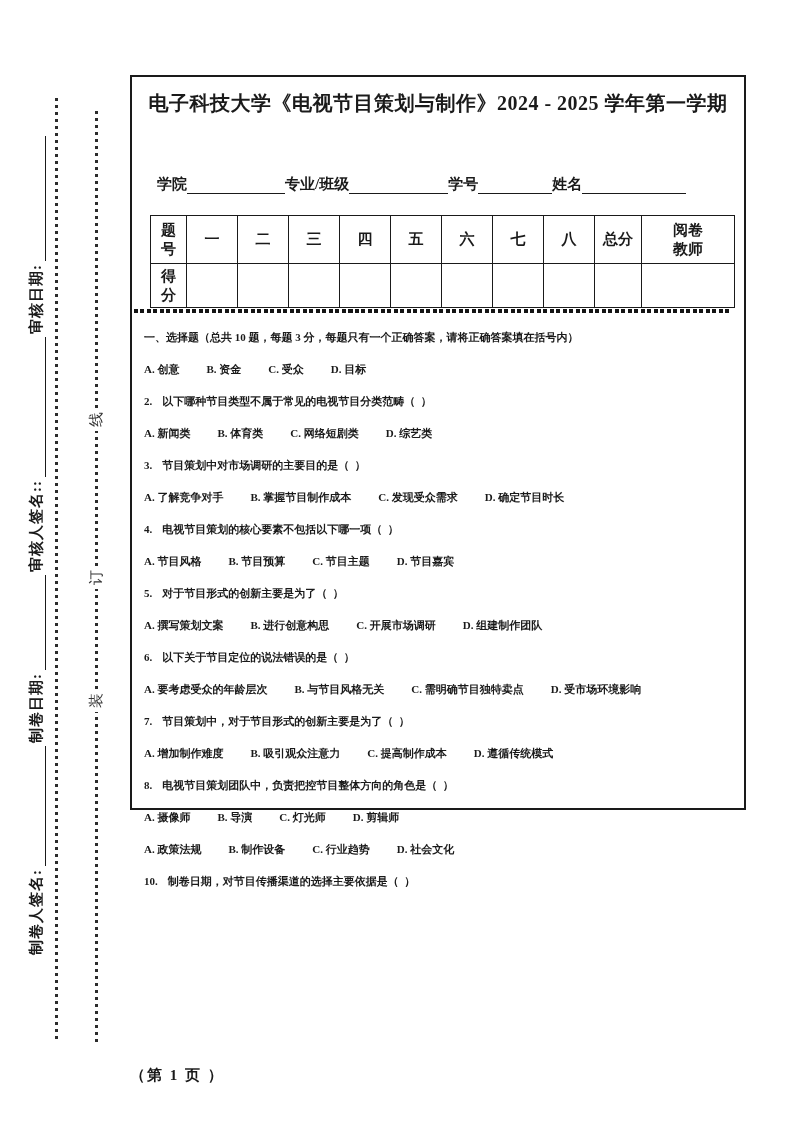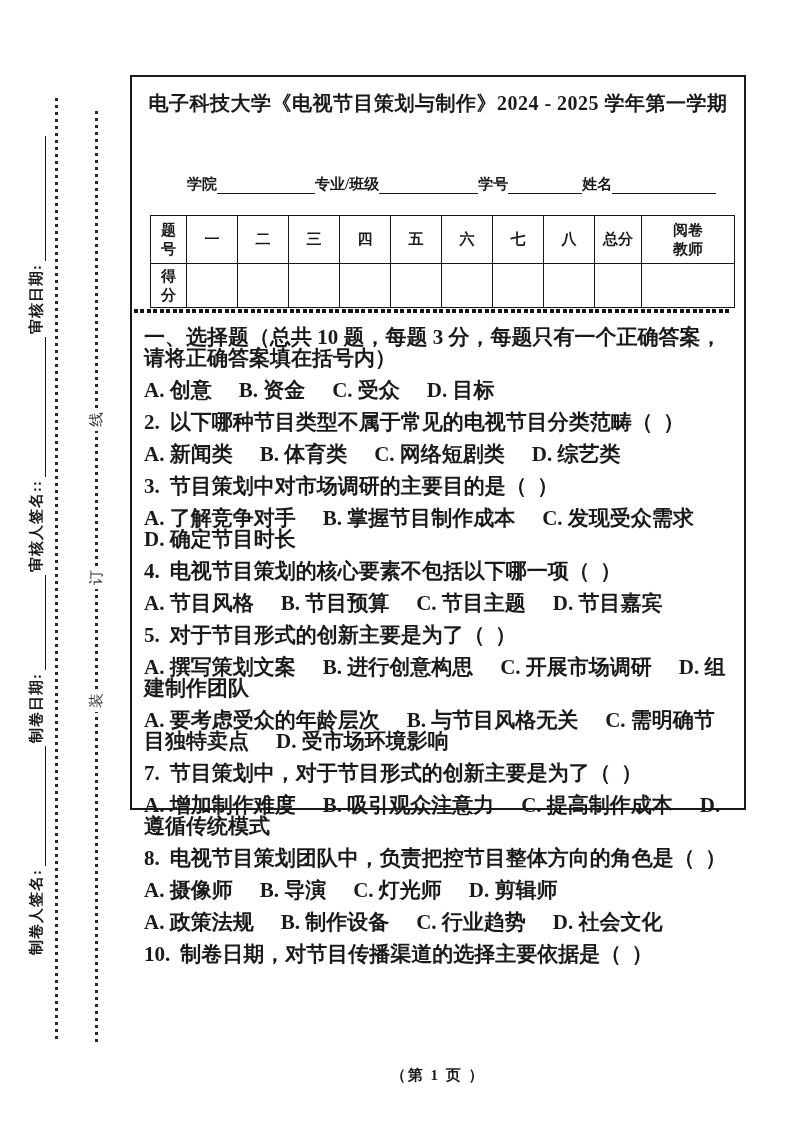--- a/index.html
+++ b/index.html
@@ -30,41 +30,41 @@
   
   .main-box{
     position:absolute;left:130px;top:75px;width:616px;height:735px;
     border:2px solid #1a1a1a;box-sizing:border-box;background:#fff;
   }
   .title1{position:absolute;top:13px;left:4px;right:4px;text-align:center;
     font-size:20px;font-weight:700;letter-spacing:0.5px;}
   .title2{position:absolute;top:71px;left:0;right:0;text-align:center;
     font-size:20px;font-weight:700;letter-spacing:3px;}
   .info-row{position:absolute;top:98px;left:25px;right:18px;
-    font-size:15px;font-weight:600;display:flex;align-items:flex-end;white-space:nowrap;margin-left:30px;}
+    font-size:15px;font-weight:600;display:flex;align-items:flex-end;white-space:nowrap;}
   .info-label{flex:0 0 auto;}
   .blank{display:inline-block;border-bottom:1.6px solid #1a1a1a;height:15px;flex:0 0 auto;}
   .score-table{position:absolute;left:18px;top:138px;border-collapse:collapse;
     table-layout:fixed;font-size:15px;font-weight:600;}
   .score-table th,.score-table td{
     border:1.6px solid #1a1a1a;text-align:center;vertical-align:middle;
     white-space:pre-line;line-height:1.25;padding:0;font-weight:600;}
   .row-head{height:48px;}
   .row-score{height:44px;}
   .dot-sep{position:absolute;left:2px;top:232px;width:596px;height:4px;
     background:repeating-linear-gradient(to right,#141414 0 4px,transparent 4px 6.5px);}
   .content{position:absolute;left:12px;right:14px;top:250px;
-    font-size:21px;font-weight:600;line-height:21px;}
+    font-size:11px;font-weight:600;line-height:21px;}
   .content p{margin:0 0 11px 0;}
   .sec-heading{white-space:pre-wrap;}
   .q-num{margin-right:10px;}
   .q-text{white-space:pre-wrap;}
   .opt{margin-right:27px;white-space:pre-wrap;}
   .opt:last-child{margin-right:0;}
-  .footer{position:absolute;left:130px;width:616px;top:1066px;text-align:center;
+  .footer{position:absolute;left:130px;width:616px;top:1066px;text-align:left;
     font-size:15px;font-weight:700;letter-spacing:2px;}
 </style>
 </head>
 <body>
 
 <div class="page">
 
   <div class="margin-strip">
       <span class="m-label">制卷人签名:</span>
       <span class="m-line" style="width: 120px;"></span>
@@ -142,20 +142,21 @@
       <p class="sec-heading">一、选择题（总共 10 题，每题 3 分，每题只有一个正确答案，请将正确答案填在括号内）</p>
         <p class="opt-line"><span class="opt">A. 创意</span><span class="opt">B. 资金</span><span class="opt">C. 受众</span><span class="opt">D. 目标</span></p>
         <p class="q-line"><span class="q-num">2.</span><span class="q-text">以下哪种节目类型不属于常见的电视节目分类范畴（  ）</span></p>
         <p class="opt-line"><span class="opt">A. 新闻类</span><span class="opt">B. 体育类</span><span class="opt">C. 网络短剧类</span><span class="opt">D. 综艺类</span></p>
         <p class="q-line"><span class="q-num">3.</span><span class="q-text">节目策划中对市场调研的主要目的是（  ）</span></p>
         <p class="opt-line"><span class="opt">A. 了解竞争对手</span><span class="opt">B. 掌握节目制作成本</span><span class="opt">C. 发现受众需求</span><span class="opt">D. 确定节目时长</span></p>
         <p class="q-line"><span class="q-num">4.</span><span class="q-text">电视节目策划的核心要素不包括以下哪一项（  ）</span></p>
         <p class="opt-line"><span class="opt">A. 节目风格</span><span class="opt">B. 节目预算</span><span class="opt">C. 节目主题</span><span class="opt">D. 节目嘉宾</span></p>
         <p class="q-line"><span class="q-num">5.</span><span class="q-text">对于节目形式的创新主要是为了（  ）</span></p>
         <p class="opt-line"><span class="opt">A. 撰写策划文案</span><span class="opt">B. 进行创意构思</span><span class="opt">C. 开展市场调研</span><span class="opt">D. 组建制作团队</span></p>
+        <p class="q-line"><span class="q-num">6.</span><span class="q-text">以下关于节目定位的说法错误的是（  ）</span></p>
         <p class="opt-line"><span class="opt">A. 要考虑受众的年龄层次</span><span class="opt">B. 与节目风格无关</span><span class="opt">C. 需明确节目独特卖点</span><span class="opt">D. 受市场环境影响</span></p>
         <p class="q-line"><span class="q-num">7.</span><span class="q-text">节目策划中，对于节目形式的创新主要是为了（  ）</span></p>
         <p class="opt-line"><span class="opt">A. 增加制作难度</span><span class="opt">B. 吸引观众注意力</span><span class="opt">C. 提高制作成本</span><span class="opt">D. 遵循传统模式</span></p>
         <p class="q-line"><span class="q-num">8.</span><span class="q-text">电视节目策划团队中，负责把控节目整体方向的角色是（  ）</span></p>
         <p class="opt-line"><span class="opt">A. 摄像师</span><span class="opt">B. 导演</span><span class="opt">C. 灯光师</span><span class="opt">D. 剪辑师</span></p>
         <p class="opt-line"><span class="opt">A. 政策法规</span><span class="opt">B. 制作设备</span><span class="opt">C. 行业趋势</span><span class="opt">D. 社会文化</span></p>
         <p class="q-line"><span class="q-num">10.</span><span class="q-text">制卷日期，对节目传播渠道的选择主要依据是（  ）</span></p>
       </div>
   </div>
 

